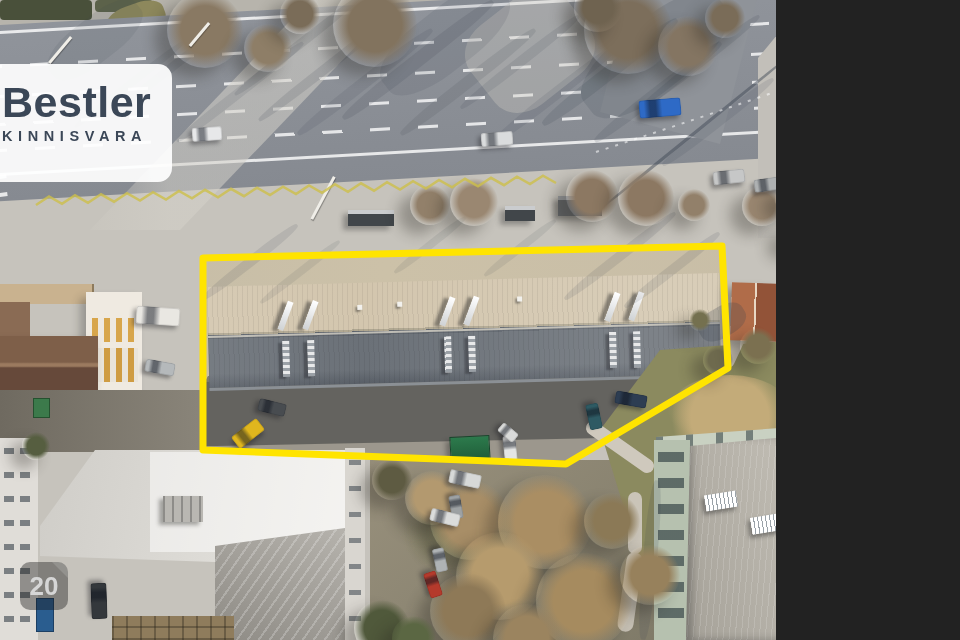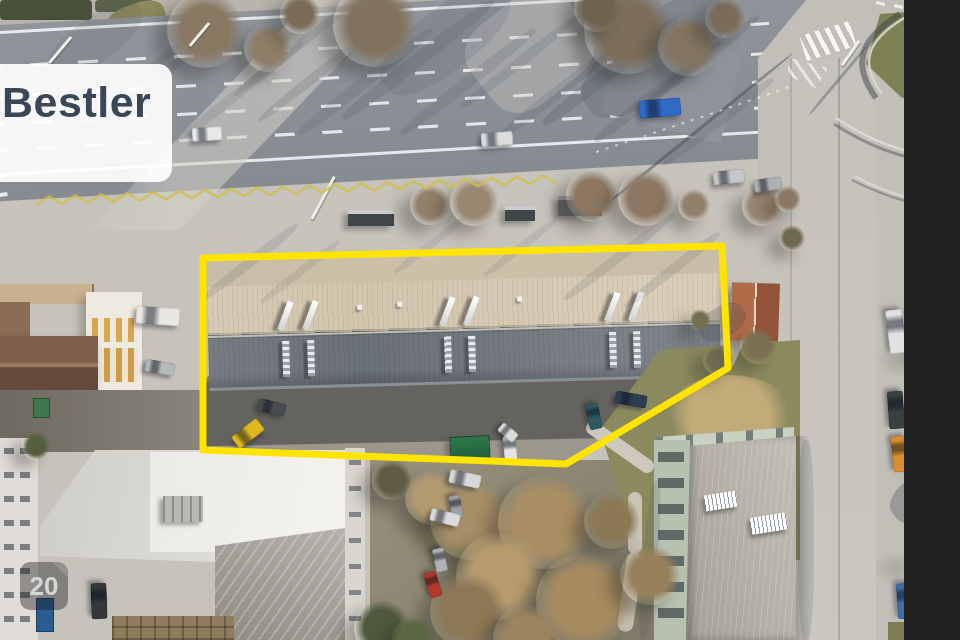--- a/index.html
+++ b/index.html
@@ -1,16 +1,16 @@
 <!DOCTYPE html>
 <html><head>
 <meta charset="utf-8">
 <style>
   html,body{margin:0;padding:0;background:#222;}
-  .stage{position:relative;width:904px;height:640px;overflow:hidden;background:#c6c3bc;
+  .stage{position:relative;width:776px;height:640px;overflow:hidden;background:#c6c3bc;
          font-family:"Liberation Sans",sans-serif;}
   .stage *{position:absolute;box-sizing:border-box;}
 
   
   .upper-walk{left:0;top:0;width:520px;height:30px;background:#b7b4ac;
               clip-path:polygon(0 0,500px 0,440px 10px,0 28px);}
   .hedge1{left:0;top:0;width:92px;height:20px;background:#49503a;border-radius:4px;}
   .hedge2{left:95px;top:0;width:58px;height:12px;background:#5c624a;border-radius:4px;}
   .grass-median{left:106px;top:4px;width:60px;height:32px;background:#8d885c;
                 border-radius:40%;transform:rotate(-20deg);}
@@ -396,19 +396,20 @@
     <path d="M 836 118 C 884 150 928 160 962 152" fill="none" stroke="#dddbd4" stroke-width="2.5" opacity="0.9"></path>
     <path d="M 852 180 C 900 204 936 210 962 204" fill="none" stroke="#4a4e52" stroke-width="2.5" opacity="0.4"></path>
     <path d="M 854 176 C 900 200 936 206 962 200" fill="none" stroke="#dddbd4" stroke-width="2" opacity="0.8"></path>
     <path id="guide-arc" d="M 596 152 Q 700 118 792 86" fill="none" stroke-width="2" stroke-dasharray="3 7" opacity="0.55" stroke="#ffffff"></path>
     <polyline id="zigzag" fill="none" stroke-width="2.5" opacity="0.8" points="36,205.0 49,196.4 62,203.9 75,195.3 88,202.8 101,194.3 114,201.7 127,193.2 140,200.6 153,192.1 166,199.5 179,190.9 192,198.4 205,189.8 218,197.3 231,188.8 244,196.2 257,187.7 270,195.1 283,186.6 296,194.0 309,185.4 322,192.9 335,184.3 348,191.8 361,183.3 374,190.7 387,182.2 400,189.6 413,181.1 426,188.5 439,179.9 452,187.4 465,178.8 478,186.3 491,177.8 504,185.2 517,176.7 530,184.1 543,175.6 556,183.0" stroke="#cdbf4a"></polyline>
     <polygon id="outline" fill="none" stroke-linejoin="round" stroke-linecap="round" points="203,258 722,246 728,368 566,464 203,450" stroke="#ffe400" stroke-width="7"></polygon>
   </svg>
 
   <div class="logo-panel">
     <span class="logo-text">Bestler</span>
+    <span class="logo-sub">KINNISVARA</span>
   </div>
   <div class="badge">
     <div class="badge-fold"></div>
     <span>20</span>
   </div>
 
 </div>
 
 </body></html>

